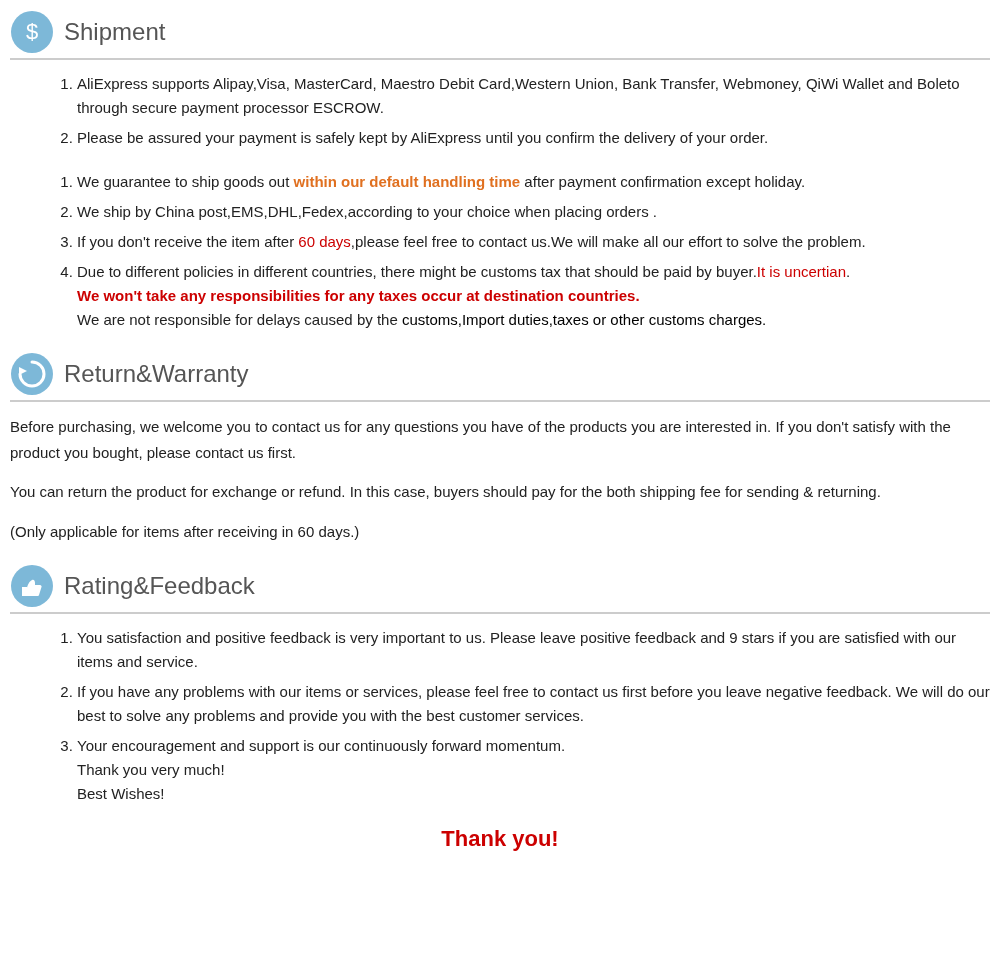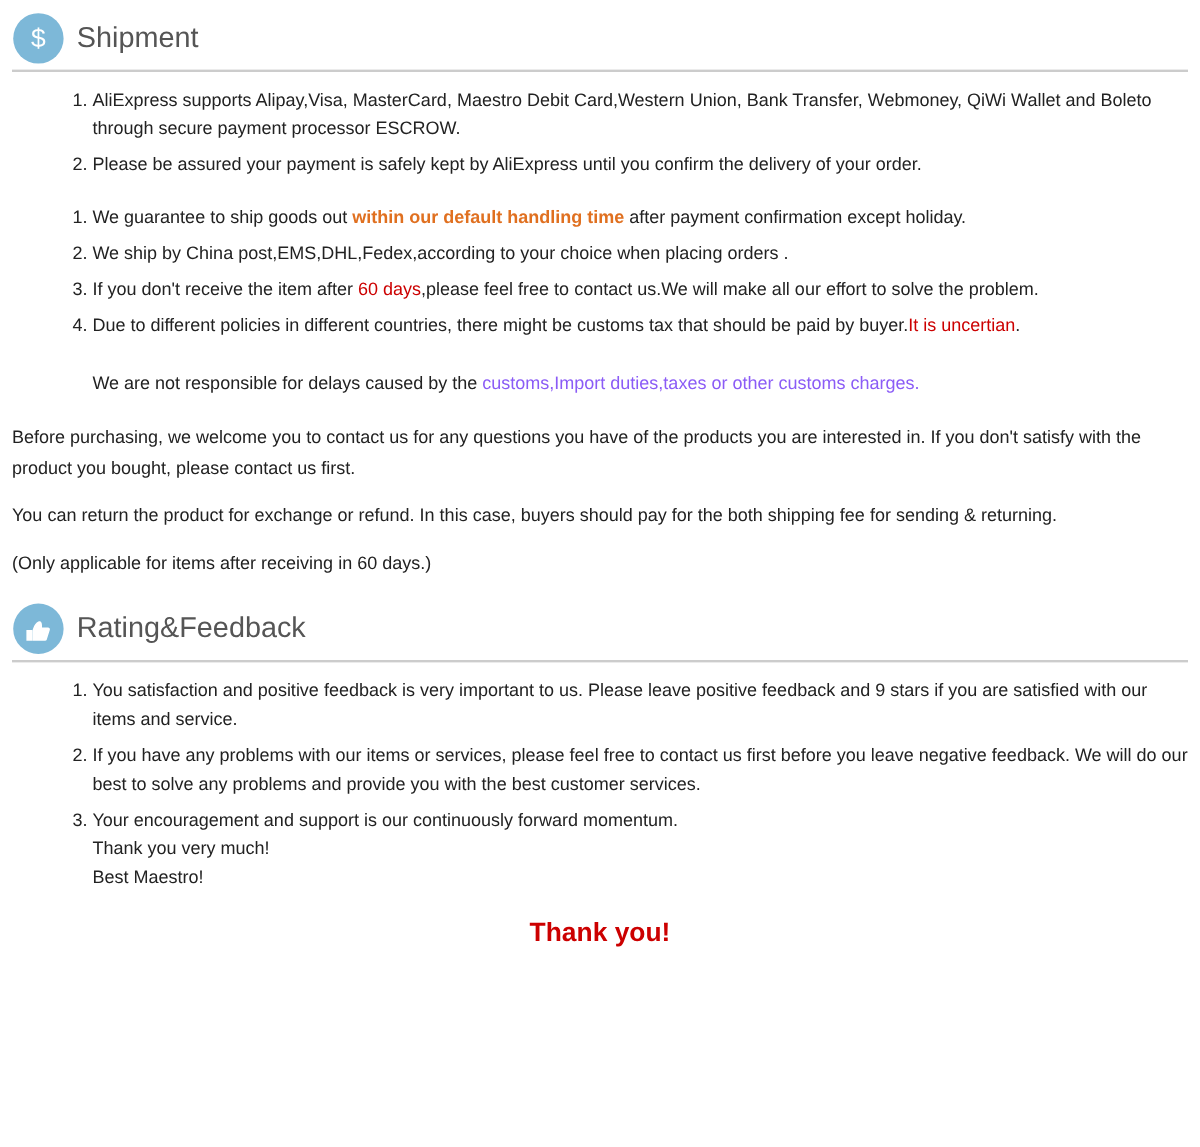--- a/index.html
+++ b/index.html
@@ -45,21 +45,21 @@
     ol li {
       margin-bottom: 6px;
       line-height: 1.6;
       margin-left: 47px;
     }
 
     
     .orange-bold { color: #e07020; font-weight: bold; }
     .red-text { color: #cc0000; text-align: right; }
     .red-bold { color: #cc0000; font-weight: bold; }
-    .orange-link { color: #8b5cf6; text-decoration: none; text-align: right; }
+    .orange-link { color: #000000; text-decoration: none; text-align: right; }
 
     
     .para {
       margin-bottom: 14px;
       line-height: 1.7;
     }
 
     
     .thankyou {
       text-align: center;
@@ -95,27 +95,36 @@
   <ol>
     <li>
       <span>We guarantee to ship goods out </span><span class="orange-bold">within our default handling time</span><span> after payment confirmation except holiday.</span>
     </li>
     <li>We ship by China post,EMS,DHL,Fedex,according to your choice when placing orders .</li>
     <li>
       <span>If you don't receive the item after </span><span class="red-text">60 days</span><span>,please feel free to contact us.We will make all our effort to solve the problem.</span>
     </li>
     <li>
       <span>Due to different policies in different countries, there might be customs tax that should be paid by buyer.</span><span class="red-text">It is uncertian</span><span>.</span><br>
-      <br>
+      <span class="red-bold">We won't take any responsibilities for any taxes occur at destination countries.</span><br>
       <span>We are not responsible for delays caused by the </span><span class="orange-link">customs,Import duties,taxes or other customs charges.</span>
     </li>
   </ol>
 </div>
 
 <div class="section">
+  <div class="section-header">
+    <svg class="section-icon" viewBox="0 0 44 44" xmlns="http://www.w3.org/2000/svg">
+      <circle cx="22" cy="22" r="21" class="icon-circle"></circle>
+
+      <path d="M22 10 A12 12 0 1 1 10 22" stroke="white" stroke-width="3" fill="none" stroke-linecap="round"></path>
+      <polygon points="9,15 9,23 17,19" fill="white"></polygon>
+    </svg>
+    <span class="section-title">Return&amp;Warranty</span>
+  </div>
   <p class="para">Before purchasing, we welcome you to contact us for any questions you have of the products you are interested in. If you don't satisfy with the product you bought, please contact us first.</p>
   <p class="para">You can return the product for exchange or refund. In this case, buyers should pay for the both shipping fee for sending &amp; returning.</p>
   <p class="para">(Only applicable for items after receiving in 60 days.)</p>
 </div>
 
 <div class="section">
   <div class="section-header">
     <svg class="section-icon" viewBox="0 0 44 44" xmlns="http://www.w3.org/2000/svg">
       <circle cx="22" cy="22" r="21" class="icon-circle"></circle>
 
@@ -123,18 +132,18 @@
       <path d="M17 24 C17 24 18 18 22 16 C24 15 25 17 25 19 L25 21 L30 21 C31 21 32 22 31.5 23 L29 31 C28.7 32 28 32 27 32 L17 32" fill="white"></path>
     </svg>
     <span class="section-title">Rating&amp;Feedback</span>
   </div>
   <ol>
     <li>You satisfaction and positive feedback is very important to us. Please leave positive feedback and 9 stars if you are satisfied with our items and service.</li>
     <li>If you have any problems with our items or services, please feel free to contact us first before you leave negative feedback. We will do our best to solve any problems and provide you with the best customer services.</li>
     <li>
       <span>Your encouragement and support is our continuously forward momentum.</span><br>
       <span>Thank you very much!</span><br>
-      <span>Best Maestro!</span>
+      <span>Best Wishes!</span>
     </li>
   </ol>
 </div>
 
 <div class="thankyou">Thank you!</div>
 
 </body></html>

